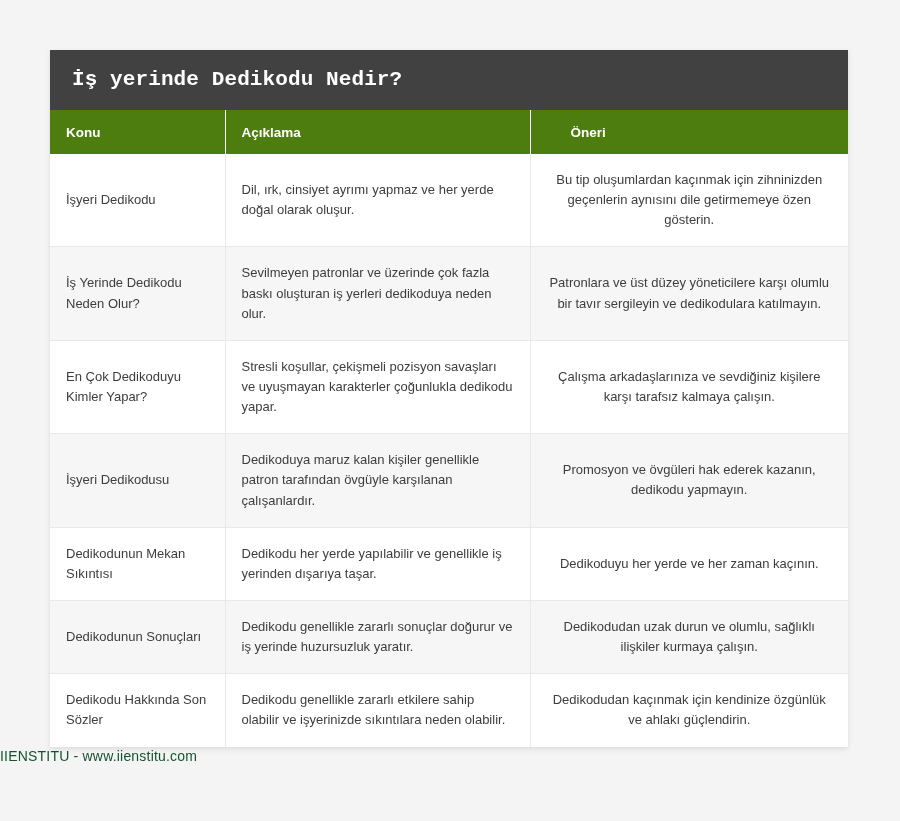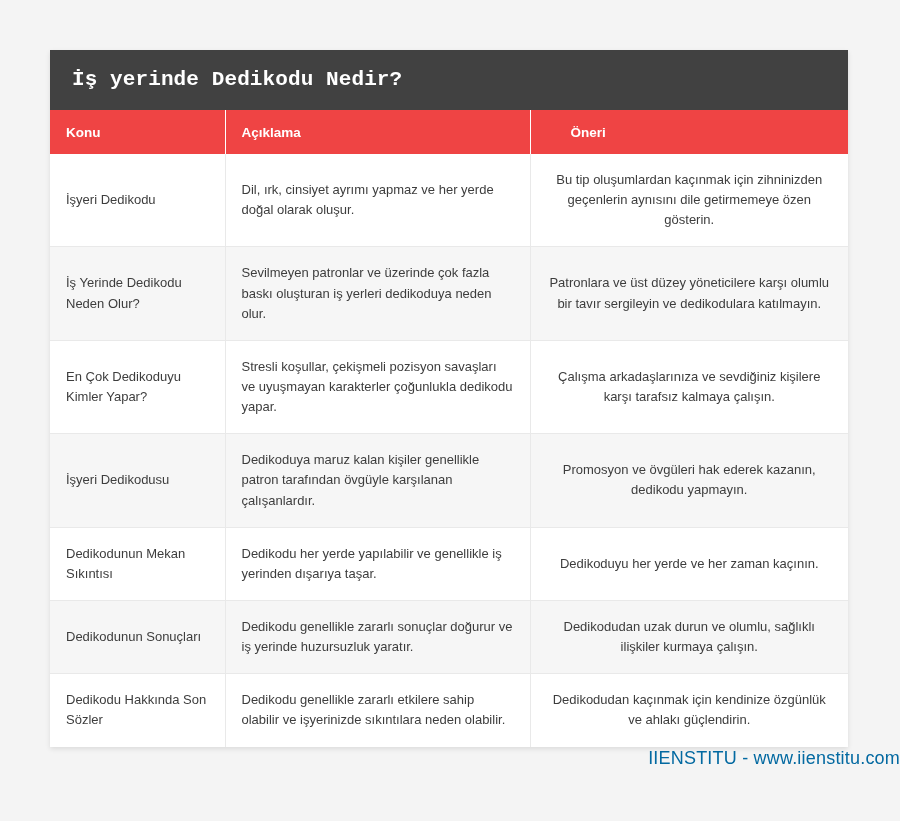--- a/index.html
+++ b/index.html
@@ -45,21 +45,21 @@
     letter-spacing: 0.1px;
     line-height: 1.1;
     color: #ffffff;
   }
   table.data-table {
     width: 100%;
     border-collapse: collapse;
     table-layout: fixed;
   }
   table.data-table thead th {
-    background: #ef4444;
+    background: #4d7c0f;
     color: #ffffff;
     font-size: 13.5px;
     font-weight: bold;
     text-align: left;
     padding: 14px 16px 13px 16px;
     border-right: 1px solid #ffffff;
     box-sizing: border-box;
     vertical-align: middle;
     height: 44px;
   }
@@ -91,23 +91,23 @@
     border-bottom: none;
   }
   .col-topic { width: 175px; }
   .col-desc  { width: 305px; }
   .col-advice{ width: 318px; }
   .footer {
     position: absolute;
     left: 0;
     right: 0;
     top: 748px;
-    text-align: right;
-    font-size: 18px;
-    color: #0369a1;
+    text-align: left;
+    font-size: 14px;
+    color: #14532d;
     letter-spacing: 0.2px;
   }
 </style>
 </head>
 <body>
 
 <div class="page">
 
   <div class="table-wrap">
 

